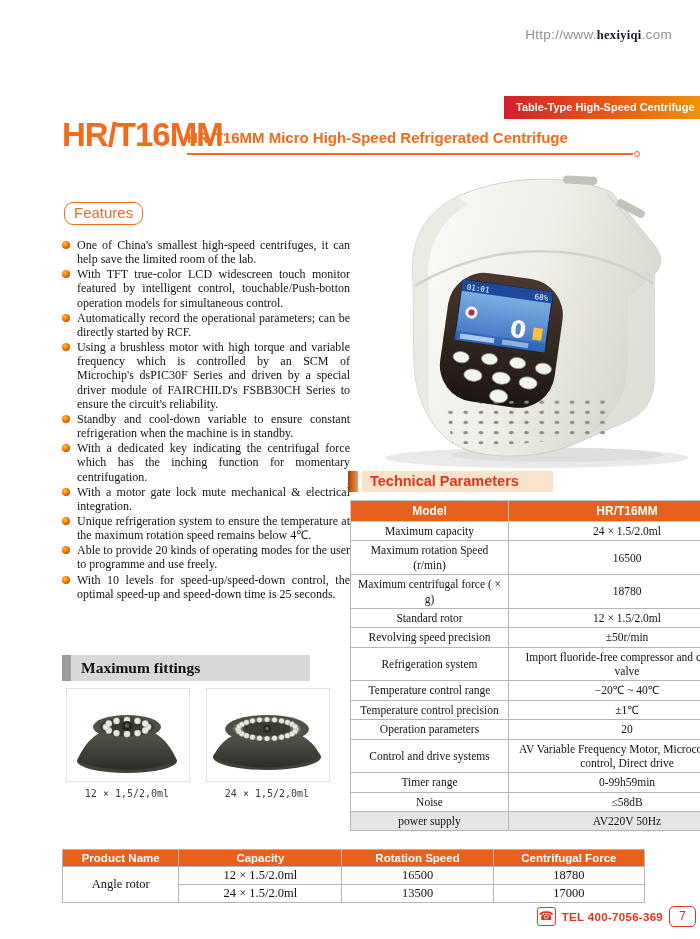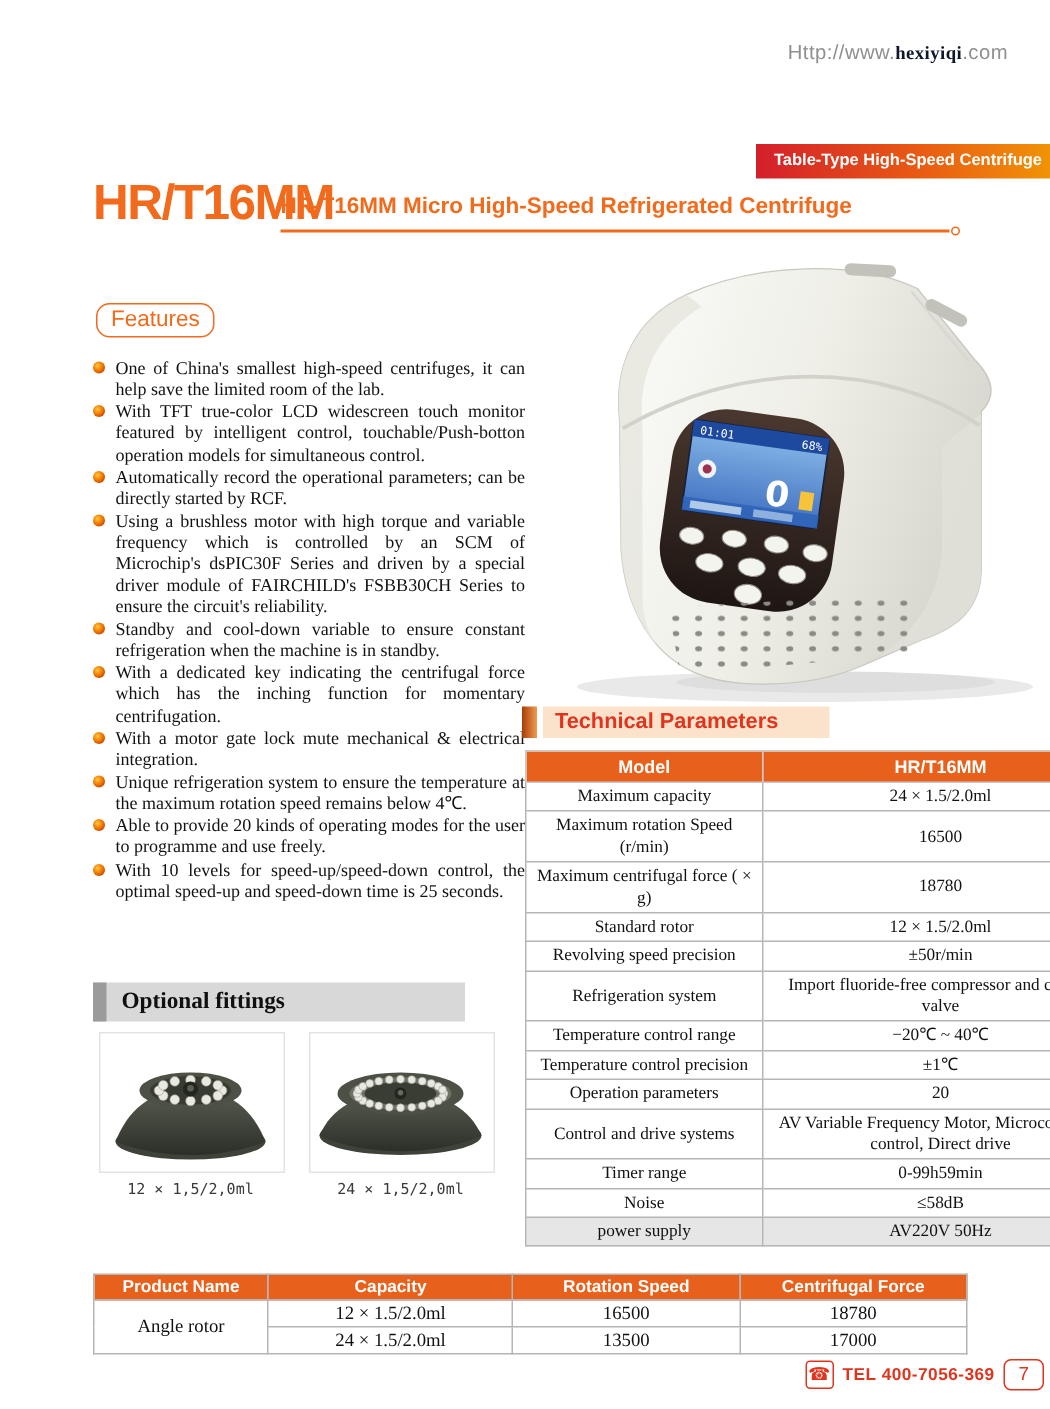--- a/index.html
+++ b/index.html
@@ -255,21 +255,21 @@
         </tr>
         <tr class="shade">
           <td class="lbl">power supply</td>
           <td>AV220V 50Hz</td>
         </tr>
       </tbody>
   </table>
 
   <div class="opt-strip">
     <span class="opt-square"></span>
-    <span class="opt-heading">Optional fittings</span>
+    <span class="opt-heading">Maximum fittings</span>
   </div>
 
   <div class="rotor-box a">
     <svg width="120" height="90" viewBox="0 0 120 90">
       <ellipse cx="60" cy="72" rx="50" ry="12" fill="#3f4239"></ellipse>
       <path d="M10,72 C18,52 32,38 60,36 C88,38 102,52 110,72 C80,84 40,84 10,72 Z" fill="url(#rGrad)"></path>
       <ellipse cx="60" cy="38" rx="34" ry="12" fill="#4c5045"></ellipse>
       <ellipse cx="60" cy="38" rx="27" ry="9.5" fill="#383b32"></ellipse>
       <g id="tubes-a">
           <circle cx="81.0" cy="38.0" r="3.2" fill="#e9e9e2" stroke="#9aa08f" stroke-width="0.4"></circle>

